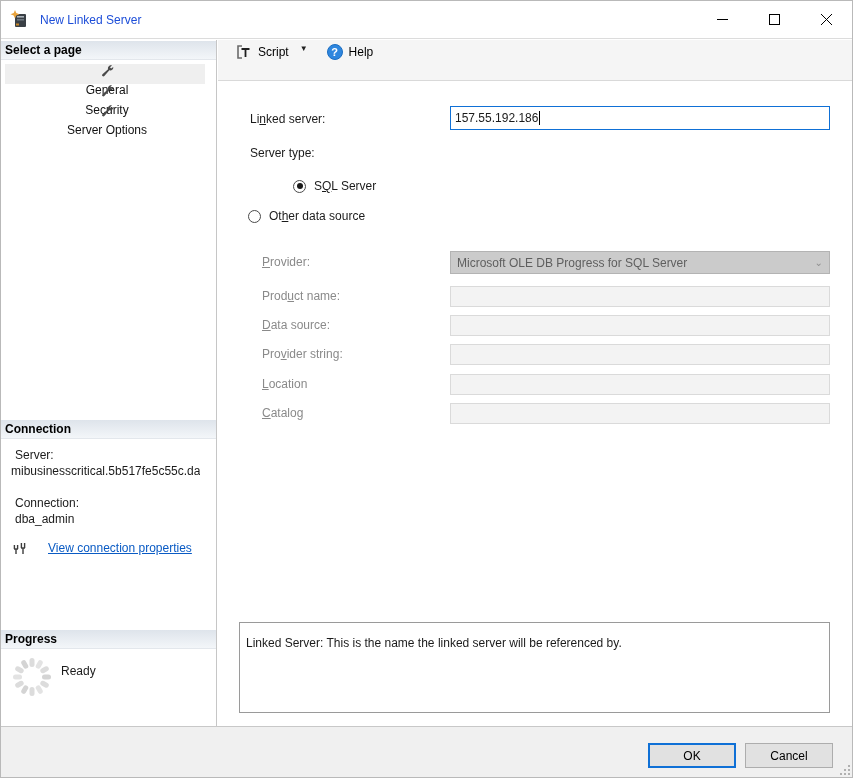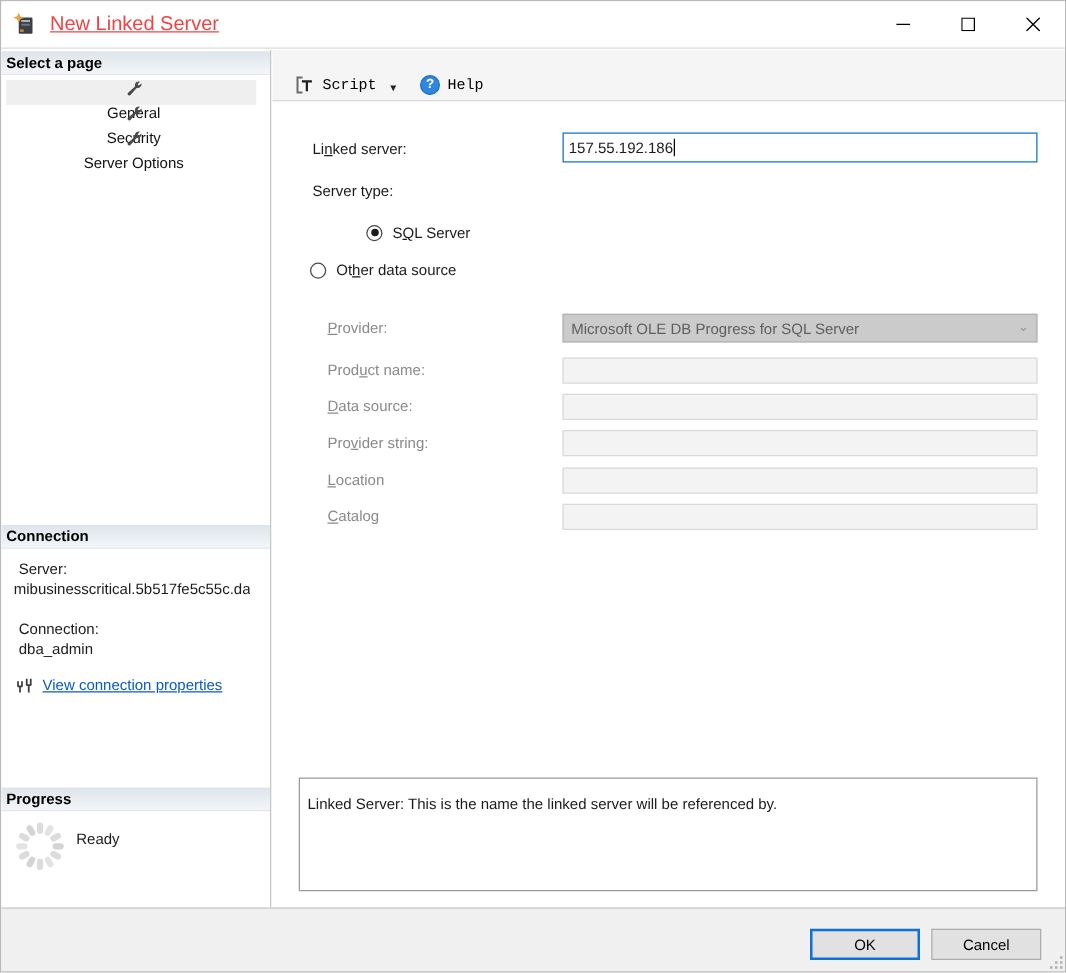--- a/index.html
+++ b/index.html
@@ -3,44 +3,44 @@
 <meta charset="utf-8">
 <style>
   * { margin:0; padding:0; box-sizing:border-box; }
   html,body { width:853px; height:778px; }
   body { font-family:"Liberation Sans","DejaVu Sans",sans-serif; font-size:12px; color:#1b1b1b; background:#fff; }
   .window { position:relative; width:853px; height:778px; background:#fff; border:1px solid #b9b9b9; overflow:hidden; }
 
   
   .titlebar { position:absolute; left:0; top:0; right:0; height:38px; background:#fff; display:flex; align-items:center; border-bottom:1px solid #dcdcdc; }
   .titlebar .app-icon { margin:0 10px 0 9px; width:20px; height:20px; }
-  .title-text { font-size:16px; color:#ef4444;text-decoration:underline; }
+  .title-text { font-size:12px; color:#1d4ed8; }
   .win-controls { margin-left:auto; display:flex; height:100%; }
   .win-btn { width:52px; height:100%; display:flex; align-items:center; justify-content:center; color:#000; }
 
   
   .main { position:absolute; left:0; top:39px; right:0; bottom:51px; }
   .sidebar { position:absolute; left:0; top:0; width:216px; height:100%; background:#fff; border-right:1px solid #c6c6c6; }
   .content { position:absolute; left:217px; top:0; right:0; height:100%; background:#fff; }
 
   .pane-header { position:absolute; left:0; right:0; height:19px; background:linear-gradient(#dee4eb,#f3f6f9); border-bottom:1px solid #e3e7ec; font-weight:bold; color:#000; padding:2px 0 0 4px; }
 
   .page-item { position:absolute; left:4px; height:20px; display:flex; align-items:center; gap:6px; padding-left:4px; width:200px;flex-direction:column; }
   .page-item.selected { background:#efefef; }
   .page-item .label { color:#111; }
   .wrench { width:13px; height:13px; flex:0 0 13px; }
 
   .side-text { position:absolute; left:14px; color:#1b1b1b; white-space:nowrap; overflow:hidden; max-width:200px; }
-  .link-row { position:absolute; left:12px; display:flex; align-items:center; gap:7px; }
+  .link-row { position:absolute; left:12px; display:flex; align-items:center; gap:21px; }
   a.side-link { color:#0a5bc4; text-decoration:underline; cursor:pointer; }
 
   .spinner { position:absolute; }
 
   
-  .toolbar { position:absolute; left:0; top:0; right:0; height:41px; background:#f5f5f5; border-bottom:1px solid #d9d9d9; display:flex; align-items:flex-end; padding-left:13px;font-family:Liberation Mono, monospace; }
+  .toolbar { position:absolute; left:0; top:0; right:0; height:41px; background:#f5f5f5; border-bottom:1px solid #d9d9d9; display:flex; align-items:flex-start; padding-left:13px; }
   .tb-btn { display:flex; align-items:center; gap:6px; padding:4px 5px; color:#000; }
   .tb-caret { font-size:8px; color:#222; padding:4px 6px; }
   .help-circle { width:16px; height:16px; border-radius:50%; background:#2e86de; border:1px solid #1b6ec2; color:#fff; font-weight:bold; font-size:11px; display:flex; align-items:center; justify-content:center; }
 
   
   .frow-label { position:absolute; color:#1b1b1b; }
   .frow-label.dim { color:#8a8a8a; }
   .textbox { position:absolute; left:232px; width:380px; height:24px; border:1px solid #0f70d6; background:#fff; display:flex; align-items:center; padding:0 4px; }
   .caret { display:inline-block; width:1px; height:14px; background:#000; margin-left:1px; }
   .ftext { position:absolute; left:232px; width:380px; height:21px; border:1px solid #dadada; background:#f3f3f3; }

